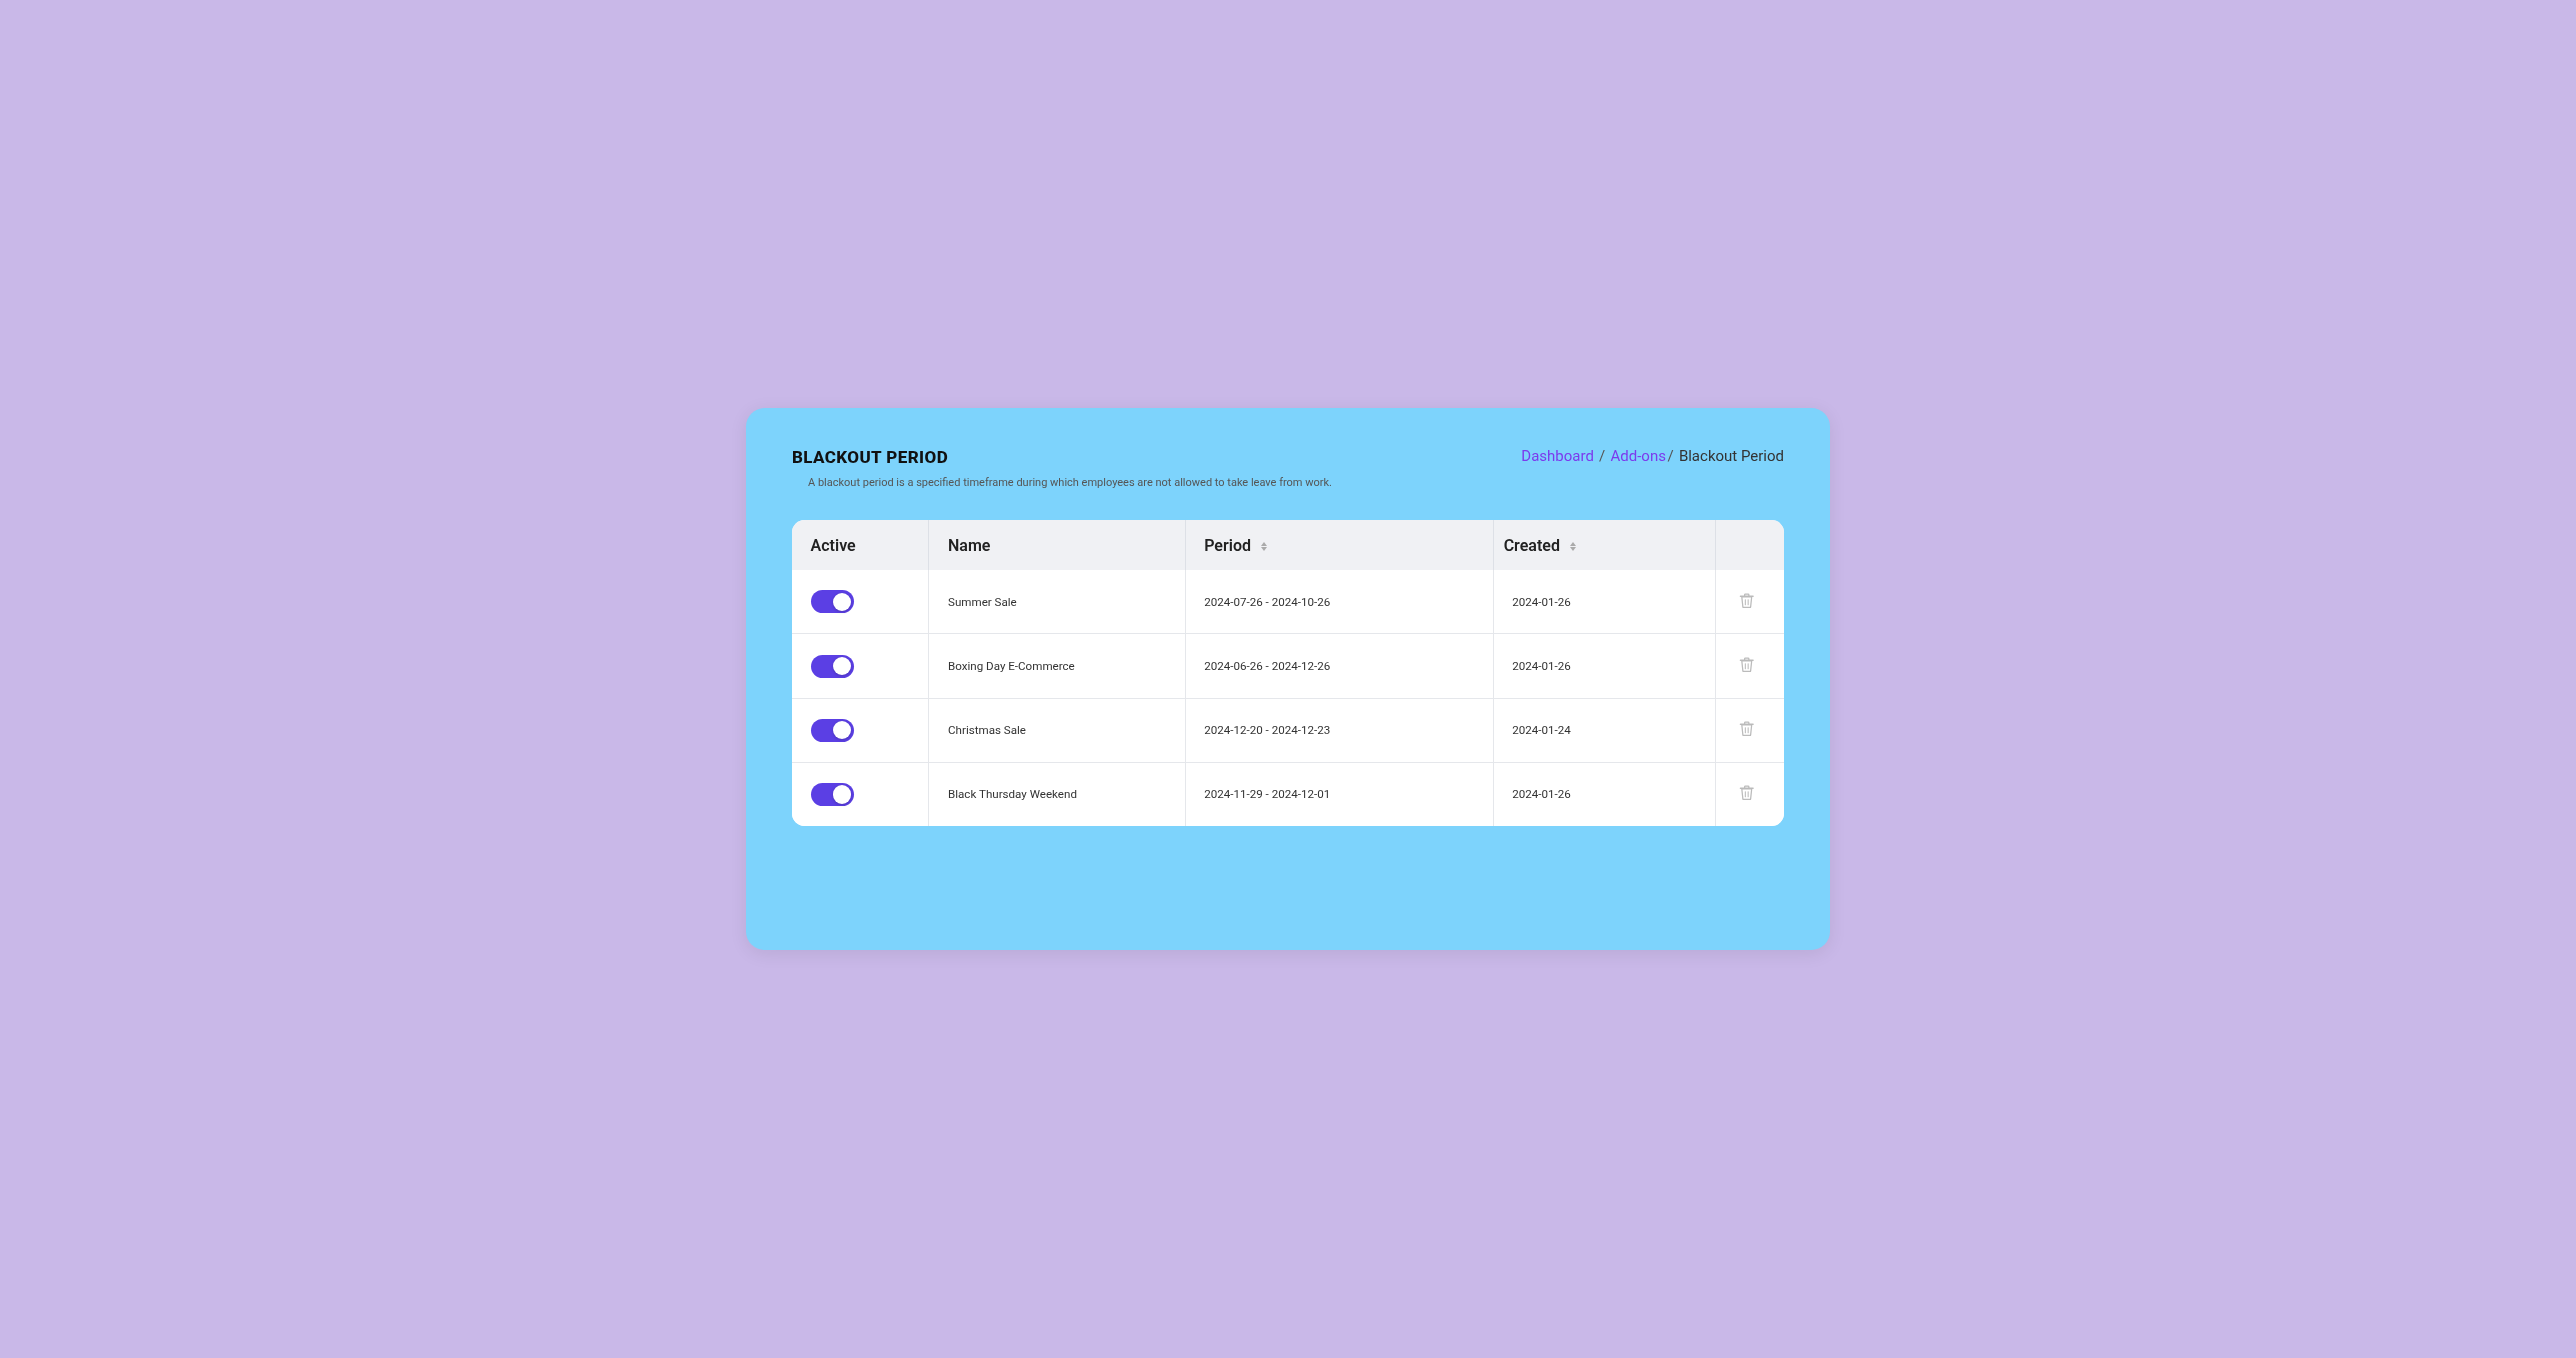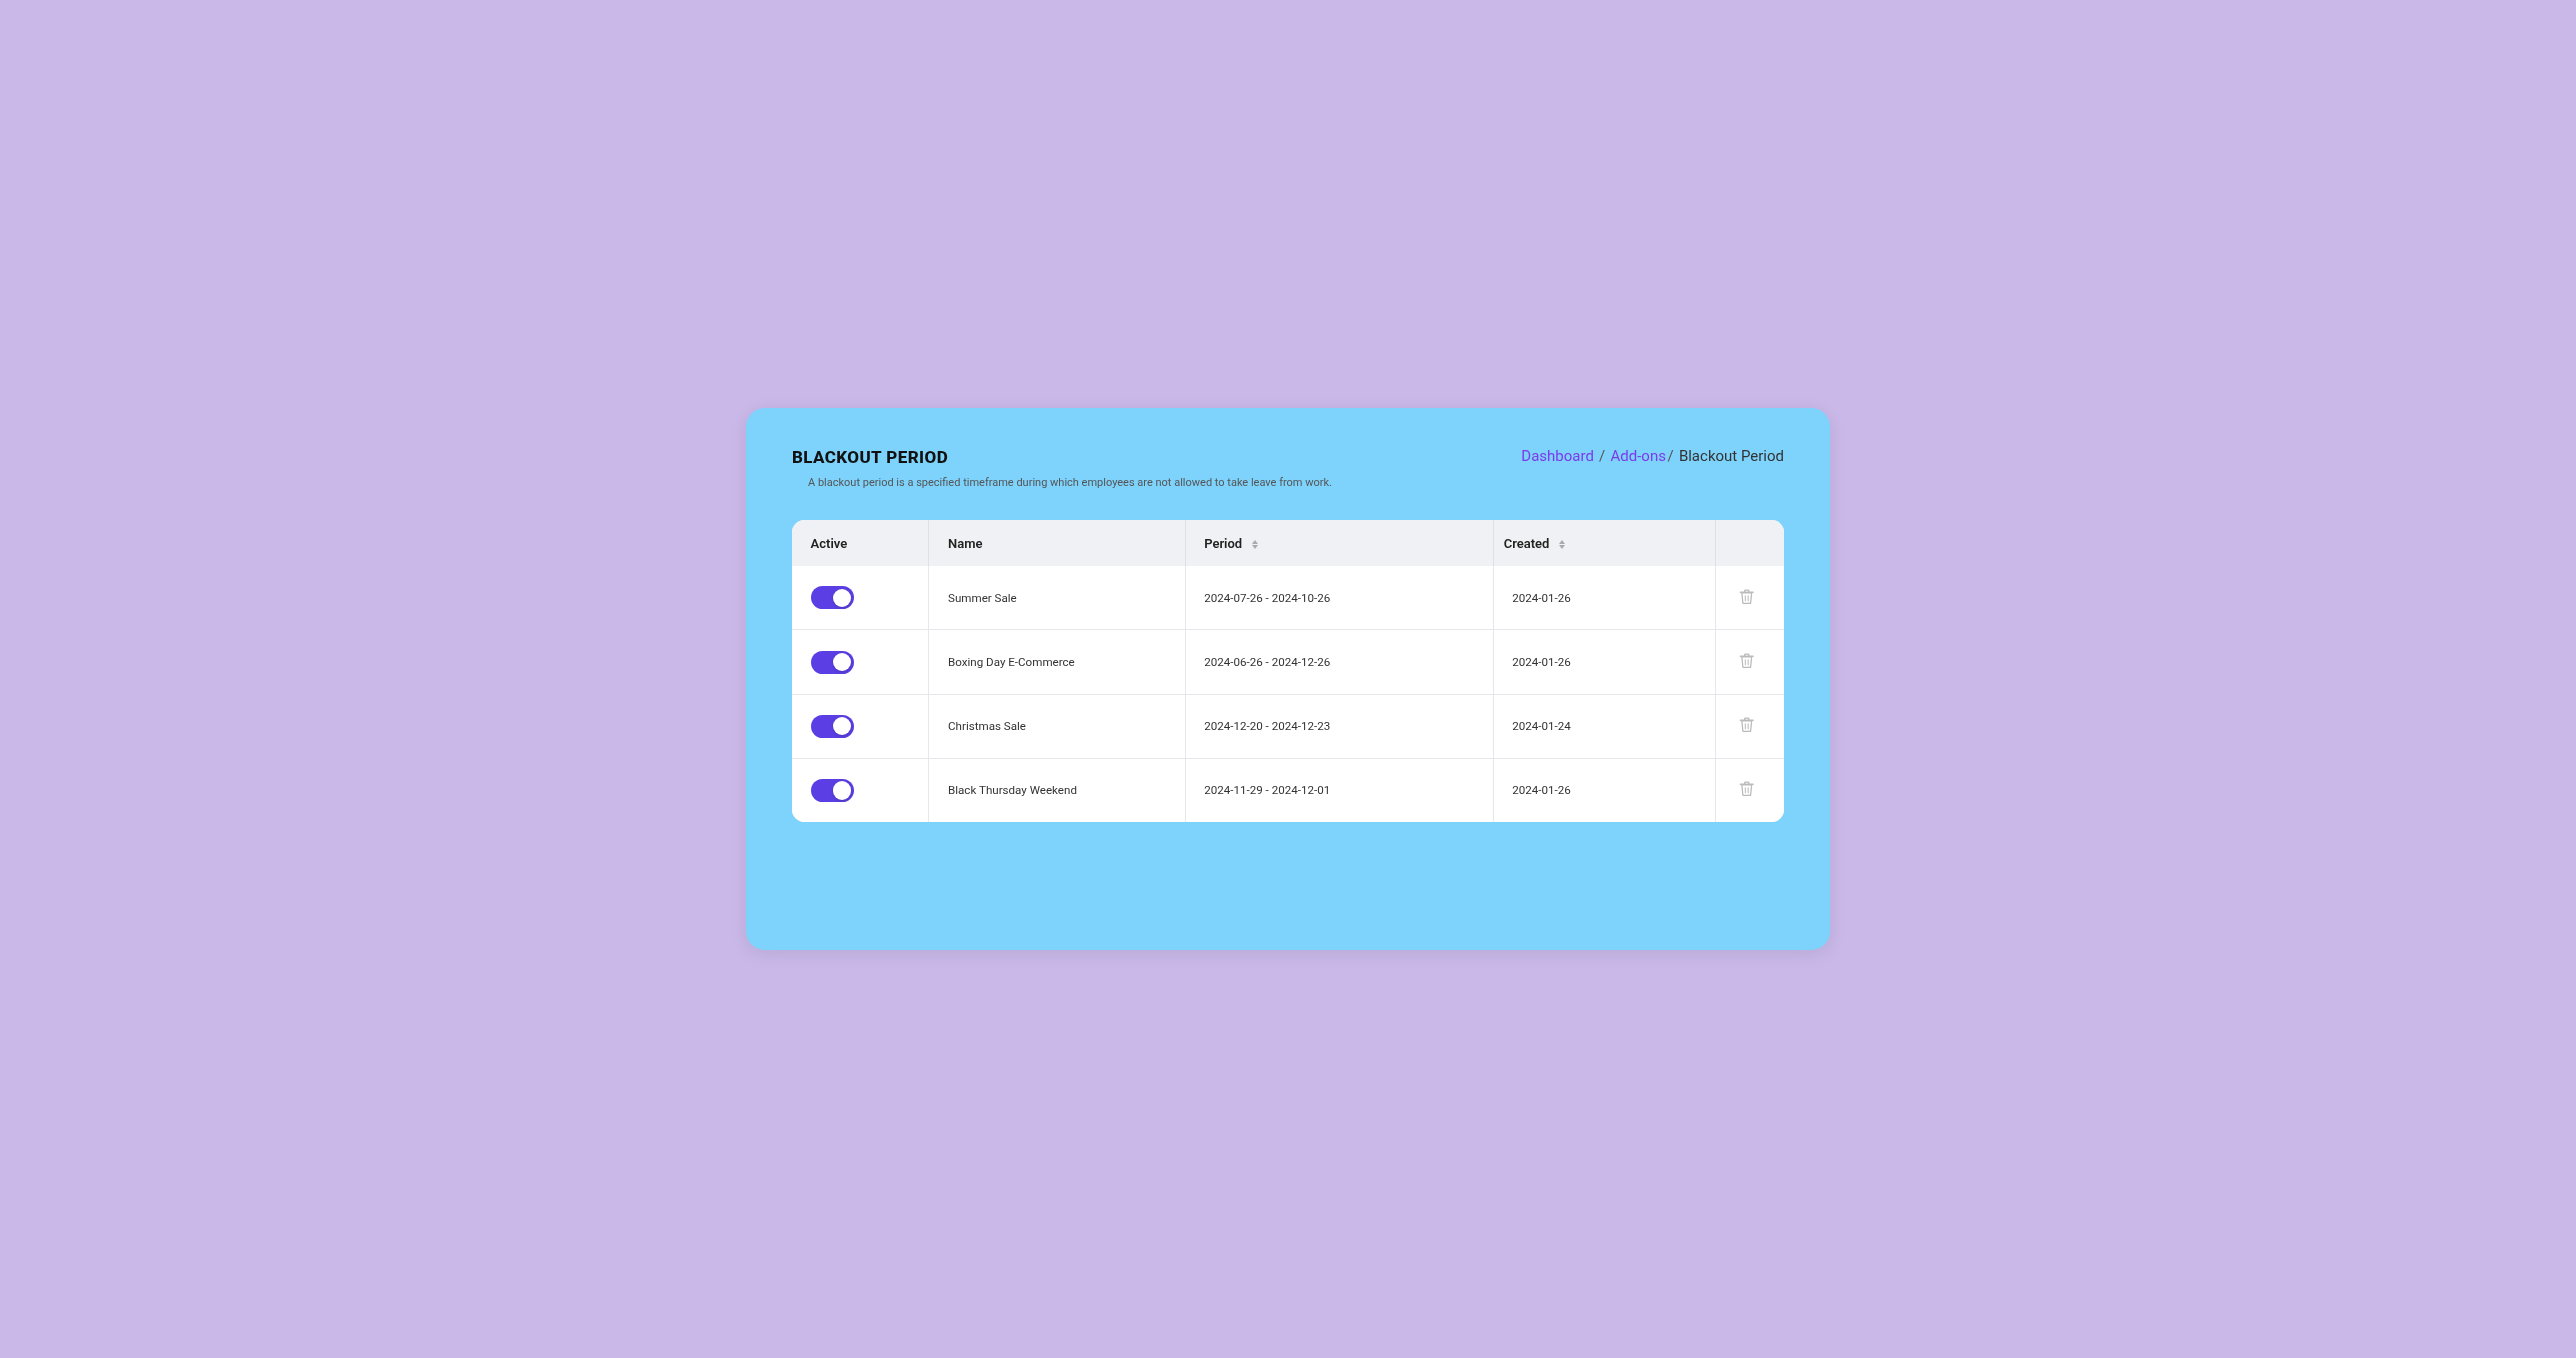--- a/index.html
+++ b/index.html
@@ -82,21 +82,21 @@
       border-collapse: collapse;
     }
 
     thead tr {
       background: #f0f1f4;
     }
 
     thead th {
       padding: 15.5px 18.6px;
       text-align: left;
-      font-size: 13px;
+      font-size: 16px;
       font-weight: 600;
       color: #222;
       border-right: 0.8px solid #dde0e6;
     }
 
     thead th:last-child {
       border-right: none;
     }
 
     thead th.th-active {

